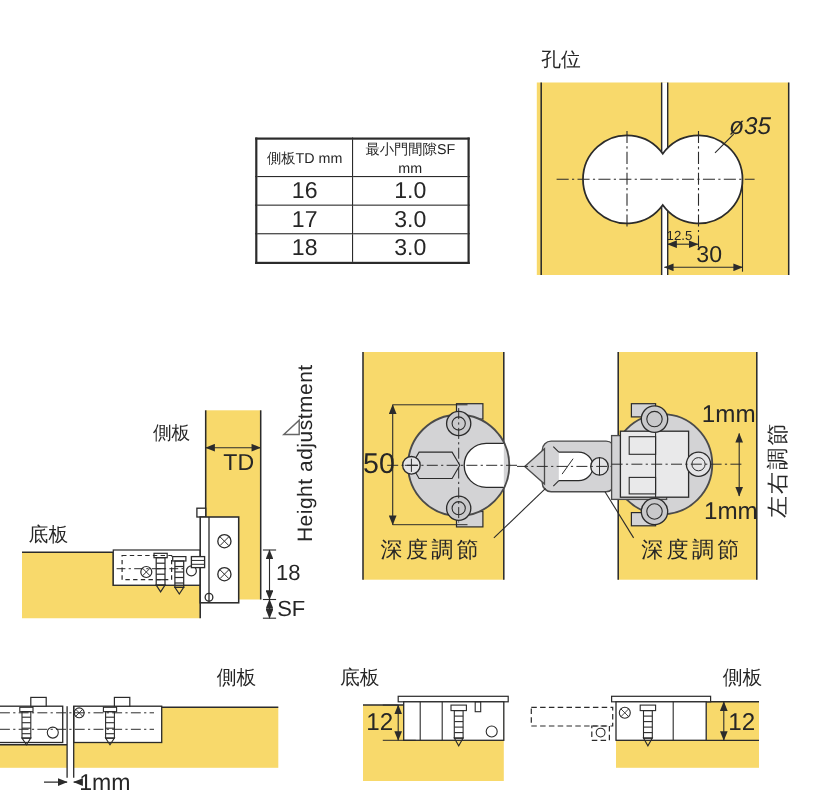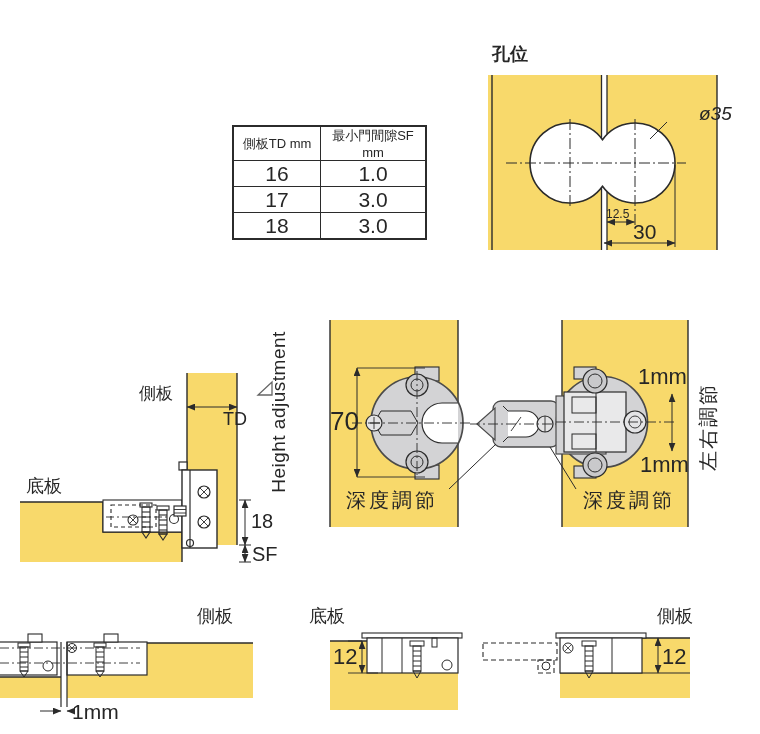--- a/index.html
+++ b/index.html
@@ -289,33 +289,33 @@
       <td>17</td>
       <td>3.0</td>
     </tr>
     <tr>
       <td>18</td>
       <td>3.0</td>
     </tr>
   </tbody>
     </table>
 
-  <div class="lbl" style="left:492px;top:45px;font-size:18px;font-weight:bold;">孔位</div>
-  <div class="lbl" style="left:663px;top:104px;font-size:19px;font-style:italic;margin-left:36px;">ø35</div>
+  <div class="lbl" style="left:492px;top:45px;font-size:18px;">孔位</div>
+  <div class="lbl" style="left:663px;top:104px;font-size:22px;font-style:italic;">ø35</div>
   <div class="lbl" style="left:606px;top:208px;font-size:12px;">12.5</div>
   <div class="lbl" style="left:633px;top:221px;font-size:21px;">30</div>
 
   <div class="lbl" style="left:139px;top:385px;font-size:17px;">側板</div>
-  <div class="lbl" style="left:203px;top:410px;font-size:18px;margin-left:20px;">TD</div>
+  <div class="lbl" style="left:203px;top:410px;font-size:21px;">TD</div>
   <div class="lbl rot" style="left:278px;top:412px;font-size:19px;letter-spacing:0.5px;">Height adjustment</div>
   <div class="lbl" style="left:26px;top:477px;font-size:18px;">底板</div>
   <div class="lbl" style="left:251px;top:511px;font-size:20px;">18</div>
   <div class="lbl" style="left:252px;top:544px;font-size:20px;">SF</div>
 
-  <div class="lbl" style="left:330px;top:408px;font-size:26px;">70</div>
+  <div class="lbl" style="left:330px;top:408px;font-size:26px;">50</div>
   <div class="lbl" style="left:346px;top:490px;font-size:20px;letter-spacing:3px;">深度調節</div>
   <div class="lbl" style="left:583px;top:490px;font-size:20px;letter-spacing:3px;">深度調節</div>
   <div class="lbl" style="left:638px;top:366px;font-size:22px;">1mm</div>
   <div class="lbl" style="left:640px;top:454px;font-size:22px;">1mm</div>
   <div class="lbl rot" style="left:708px;top:427px;font-size:20px;letter-spacing:2px;">左右調節</div>
 
   <div class="lbl" style="left:197px;top:607px;font-size:18px;">側板</div>
   <div class="lbl" style="left:72px;top:701px;font-size:21px;">1mm</div>
   <div class="lbl" style="left:309px;top:607px;font-size:18px;">底板</div>
   <div class="lbl" style="left:333px;top:646px;font-size:22px;">12</div>

